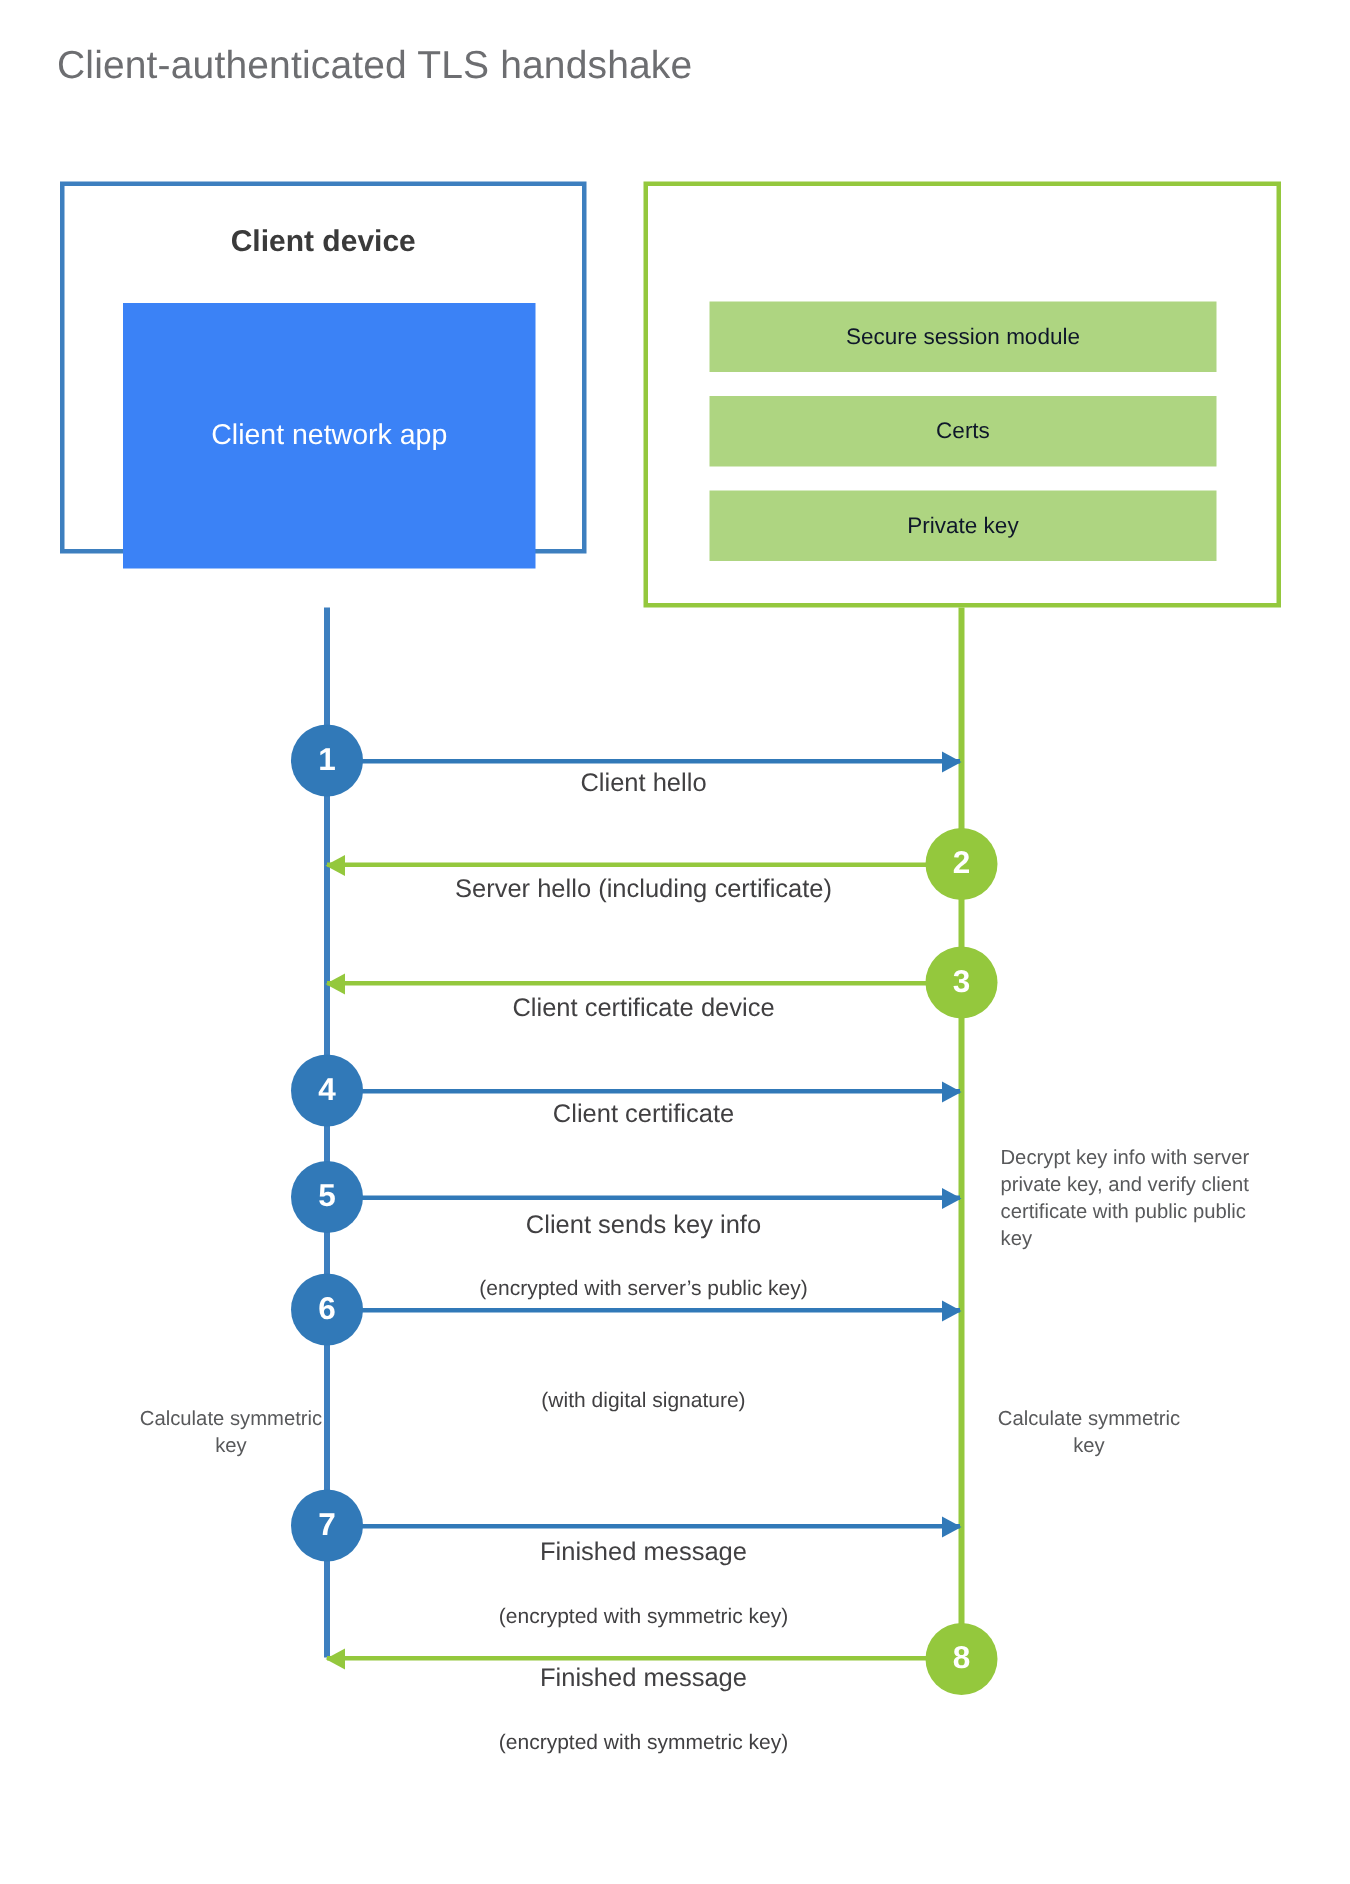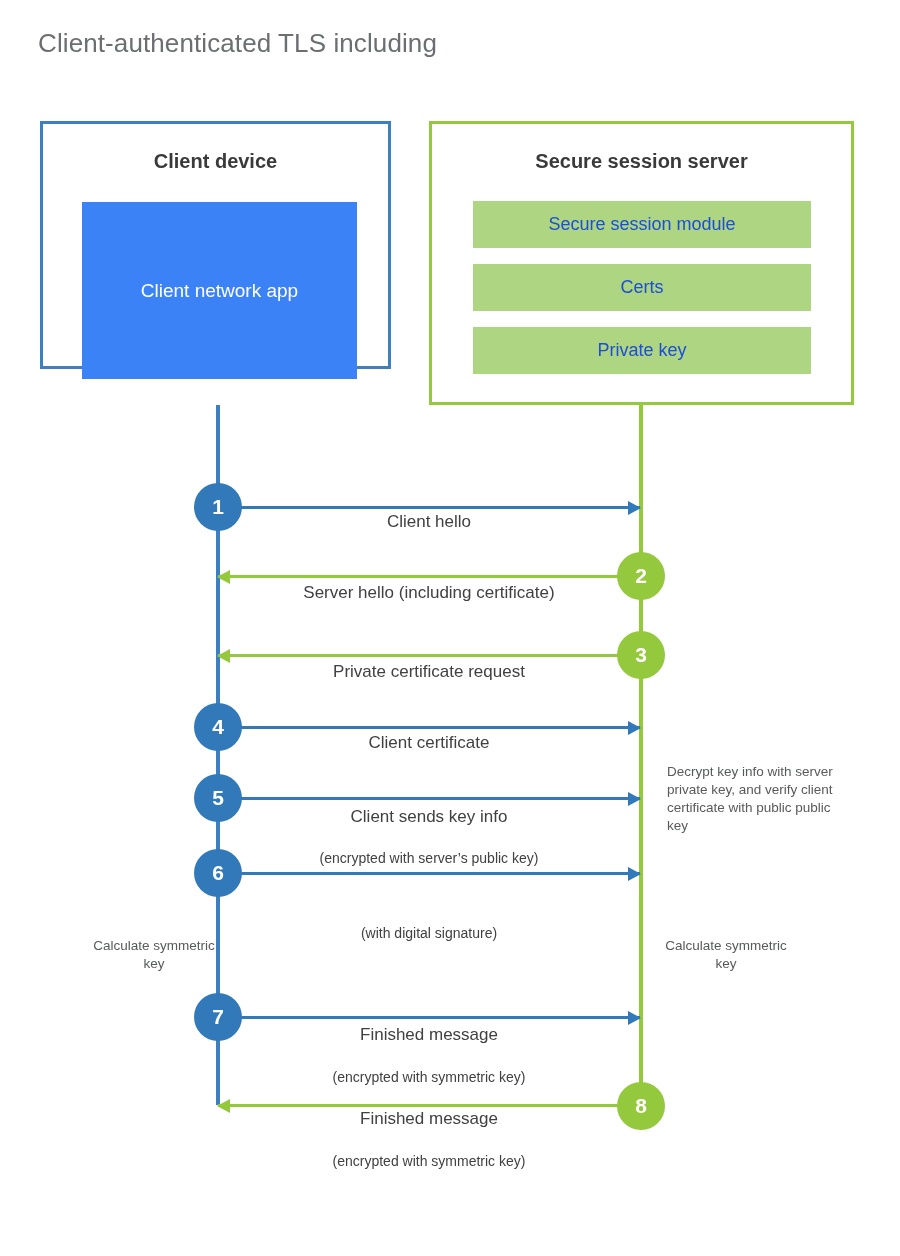--- a/index.html
+++ b/index.html
@@ -68,22 +68,22 @@
     align-items: center;
     justify-content: center;
     text-align: center;
   }
   .server-module {
     position: absolute;
     left: 41px;
     width: 338px;
     height: 47px;
     background: #aed581;
-    color: #1d4ed8;
-    font-size: 18px;
+    color: #0f172a;
+    font-size: 15px;
     display: flex;
     align-items: center;
     justify-content: center;
     text-align: center;
   }
   #server-module-0 { top: 77px; }
   #server-module-1 { top: 140px; }
   #server-module-2 { top: 203px; }
 
   
@@ -172,50 +172,49 @@
   }
   #note-server-decrypt { left: 667px; top: 763px; width: 175px; }
   #note-client-symkey  { left: 88px;  top: 937px; width: 132px; text-align: center; }
   #note-server-symkey  { left: 660px; top: 937px; width: 132px; text-align: center; }
 </style>
 </head>
 <body>
 
 <div id="diagram-root">
 
-  <div class="page-title">Client-authenticated TLS including</div>
+  <div class="page-title">Client-authenticated TLS handshake</div>
 
   <div class="actor-box" id="client-box">
     <div class="actor-title">Client device</div>
     <div id="client-app">Client network app</div>
   </div>
 
   <div class="actor-box" id="server-box">
-    <div class="actor-title">Secure session server</div>
     <div class="server-module" id="server-module-0">Secure session module</div>
     <div class="server-module" id="server-module-2">Private key</div>
     <div class="server-module" id="server-module-1">Certs</div>
   </div>
 
   <div class="lifeline" id="client-lifeline"></div>
   <div class="lifeline" id="server-lifeline"></div>
 
   <div class="msg-label" style="top:478px">Client hello</div>
   <div class="msg-arrow to-server" style="top:506px">
       <span class="head"></span>
     </div>
   <div class="step-circle client" style="top:483px">1</div>
 
   <div class="msg-label" style="top:549px">Server hello (including certificate)</div>
   <div class="msg-arrow to-client" style="top:575px">
       <span class="head"></span>
     </div>
   <div class="step-circle server" style="top:552px">2</div>
 
-  <div class="msg-label" style="top:628px">Private certificate request</div>
+  <div class="msg-label" style="top:628px">Client certificate device</div>
   <div class="msg-arrow to-client" style="top:654px">
       <span class="head"></span>
     </div>
   <div class="step-circle server" style="top:631px">3</div>
 
   <div class="msg-label" style="top:699px">Client certificate</div>
   <div class="msg-arrow to-server" style="top:726px">
       <span class="head"></span>
     </div>
   <div class="step-circle client" style="top:703px">4</div>

